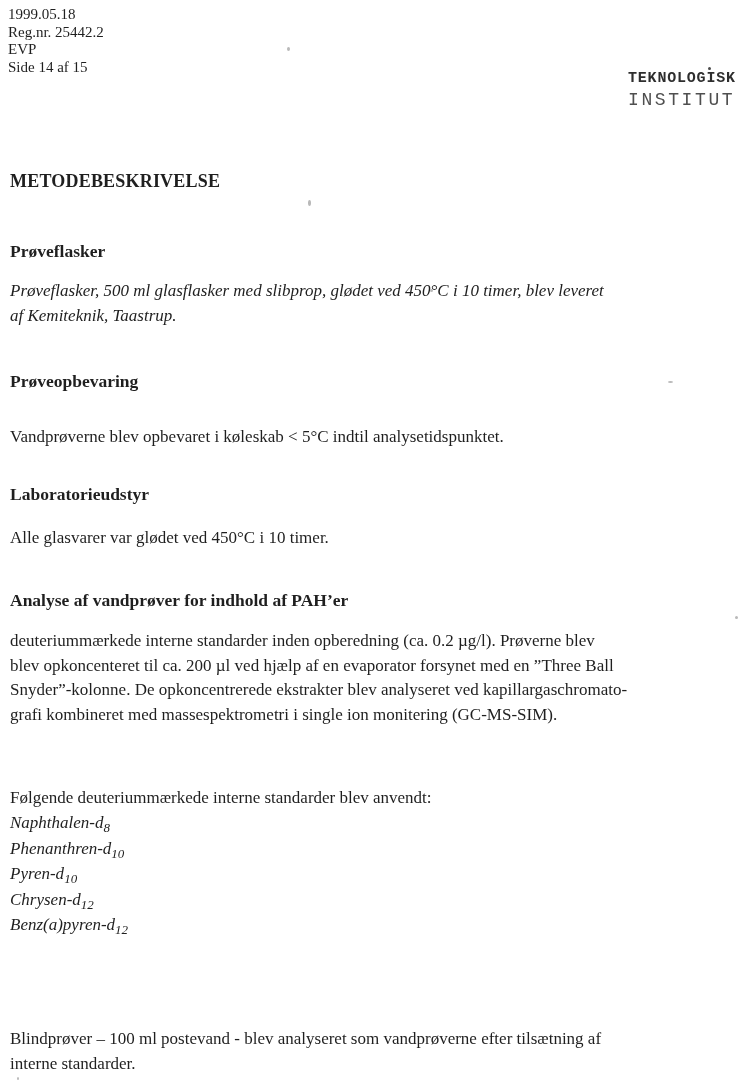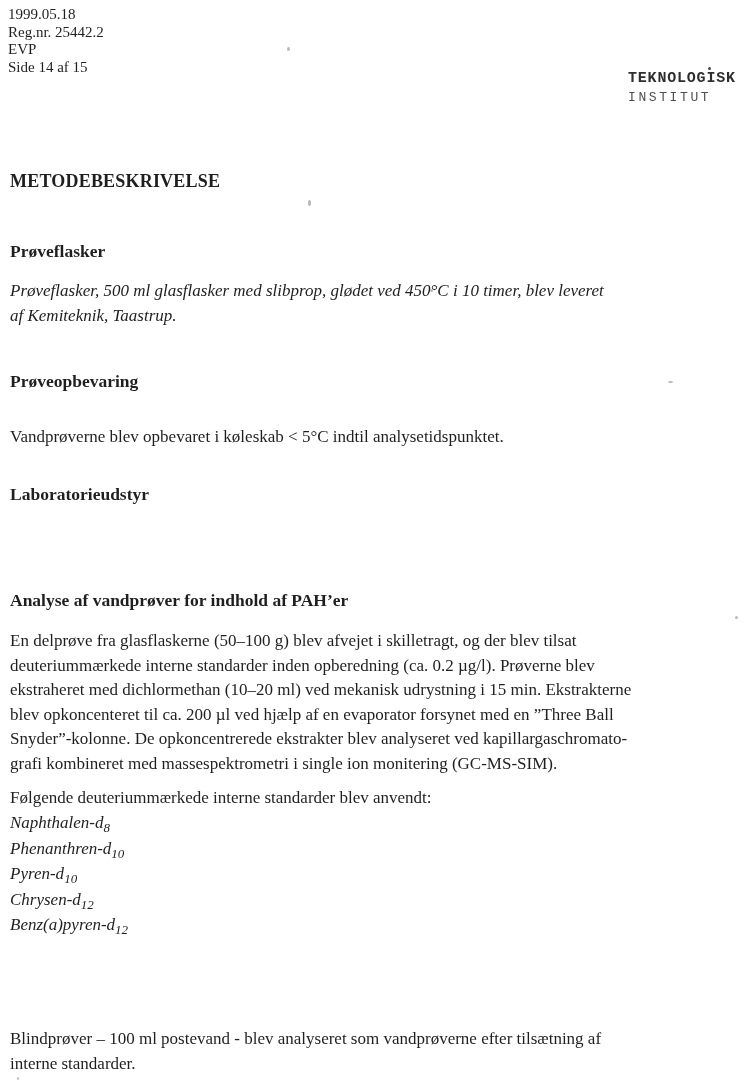--- a/index.html
+++ b/index.html
@@ -21,21 +21,21 @@
   }
   .logo-top {
     font-size: 15px; font-weight: bold; letter-spacing: 0.8px;
     color: #2e2e2e; white-space: nowrap; position: relative;
   }
   .logo-dot {
     position: absolute; left: 80px; top: -3px;
     width: 3px; height: 3px; border-radius: 50%; background: #4a4a4a;
   }
   .logo-bottom {
-    font-size: 13px; font-weight: normal; letter-spacing: 2.6px;
+    font-size: 18px; font-weight: normal; letter-spacing: 2.6px;
     color: #4f4f4f; margin-top: 3px; white-space: nowrap;
   }
   .title { left: 10px; font-size: 18px; font-weight: bold; letter-spacing: 0.2px; }
   .h { left: 10px; font-size: 17.5px; font-weight: bold; text-align: center; }
   .para { left: 10px; font-size: 17px; }
   .line { white-space: nowrap; line-height: 24.5px; }
   .std-item { line-height: 25.5px; }
   sub { font-size: 13px; vertical-align: -4px; line-height: 0; }
   .speck {
     position: absolute; background: #b9b9b9;
@@ -67,26 +67,27 @@
     <div class="line">Prøveflasker, 500 ml glasflasker med slibprop, glødet ved 450°C i 10 timer, blev leveret</div>
     <div class="line">af Kemiteknik, Taastrup.</div>
   </div>
 
   <h2 class="abs h" style="top:371px;">Prøveopbevaring</h2>
   <div class="abs para" style="top:425px;">
     <div class="line">Vandprøverne blev opbevaret i køleskab &lt; 5°C indtil analysetidspunktet.</div>
   </div>
 
   <h2 class="abs h" style="top:484px;">Laboratorieudstyr</h2>
+  <div class="abs para" style="top:526px;">
+    <div class="line">Alle glasvarer var glødet ved 450°C i 10 timer.</div>
+  </div>
 
   <h2 class="abs h" style="top:590px;">Analyse af vandprøver for indhold af PAH’er</h2>
   <div class="abs para" style="top:629px;">
-    <div class="line">En delprøve fra glasflaskerne (50–100 g) blev afvejet i skilletragt, og der blev tilsat</div>
     <div class="line">deuteriummærkede interne standarder inden opberedning (ca. 0.2 µg/l). Prøverne blev</div>
-    <div class="line">ekstraheret med dichlormethan (10–20 ml) ved mekanisk udrystning i 15 min. Ekstrakterne</div>
     <div class="line">blev opkoncenteret til ca. 200 µl ved hjælp af en evaporator forsynet med en ”Three Ball</div>
     <div class="line">Snyder”-kolonne. De opkoncentrerede ekstrakter blev analyseret ved kapillargaschromato-</div>
     <div class="line">grafi kombineret med massespektrometri i single ion monitering (GC-MS-SIM).</div>
   </div>
 
   <div class="abs para" style="top:786px;">
     <div class="line">Følgende deuteriummærkede interne standarder blev anvendt:</div>
   </div>
 
   <div class="abs para" style="top:810px;font-style:italic;">

